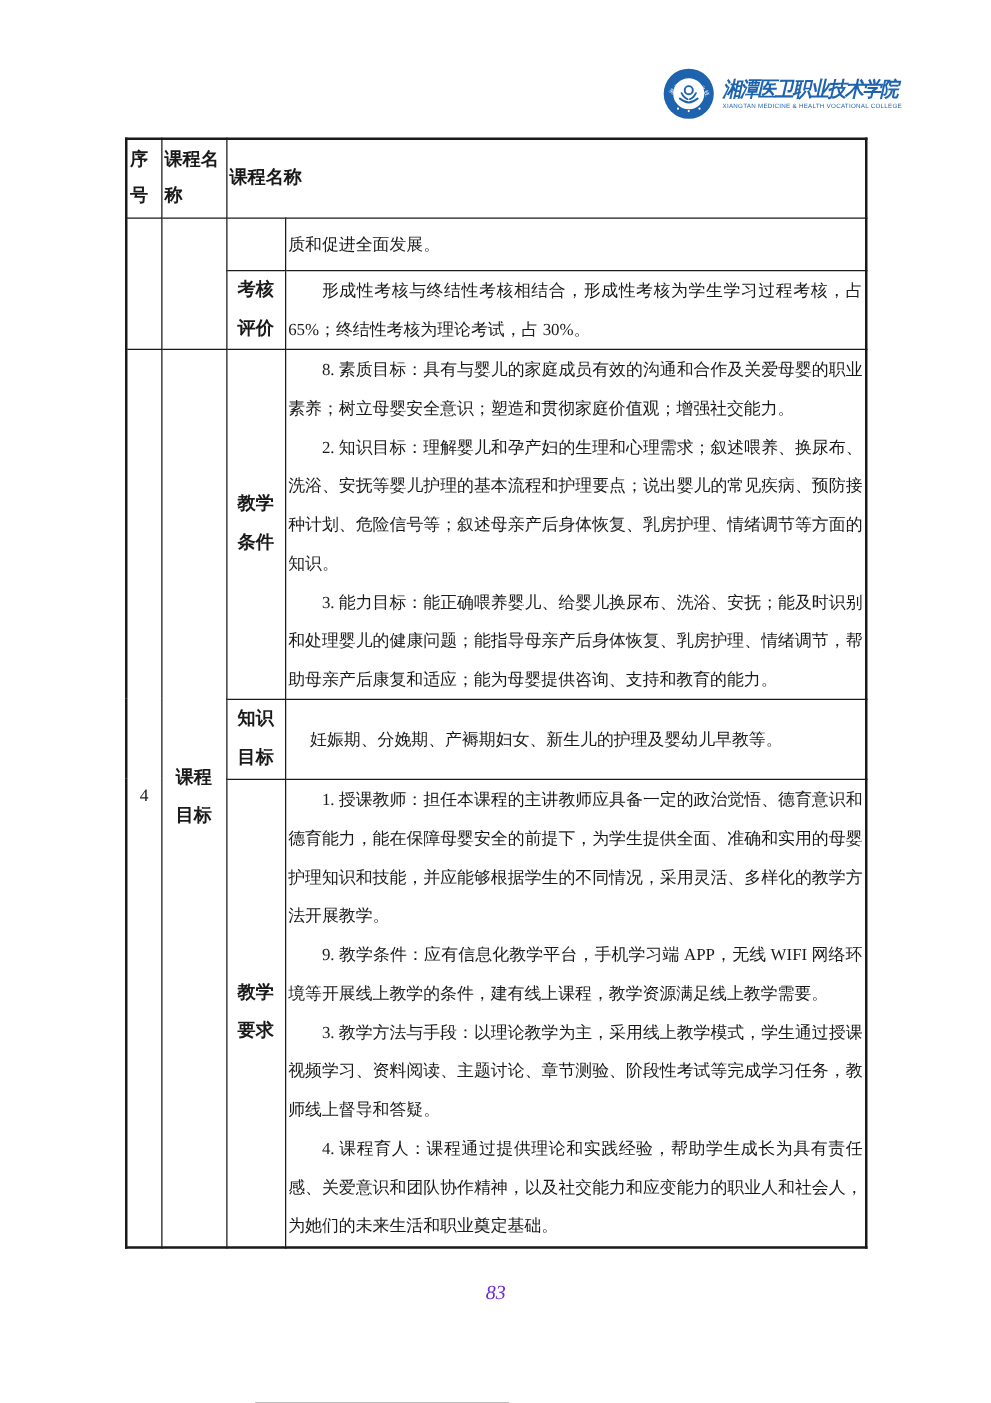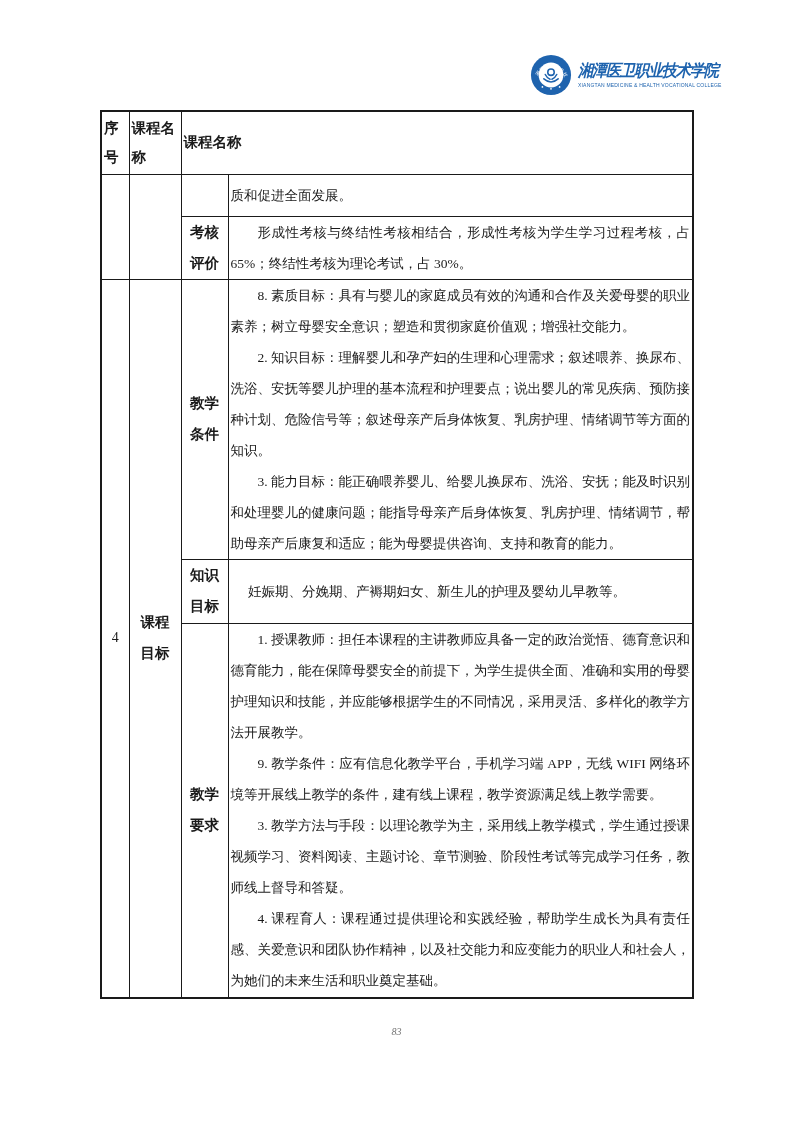--- a/index.html
+++ b/index.html
@@ -70,21 +70,21 @@
     text-align:justify; line-height:31px; padding:0 2px;
   }
   td.desc p { margin:0; }
   p.ind   { text-indent:2em; }
   p.ind-sm{ text-indent:1.3em; }
   p.noind { text-indent:0; }
 
   
   .page-number {
     position:absolute; left:0; right:0; top:1026px;
-    text-align:center; font-size:10px; color:#737373;font-style:italic;
+    text-align:center; font-size:16px; color:#6d28d9;font-style:italic;
   }
 </style>
 </head>
 <body>
 
 <div class="page">
 
   <div class="logo">
     <svg class="emblem" viewBox="0 0 44 44">
       <circle cx="22" cy="22" r="21" fill="#1e63ae"></circle>

